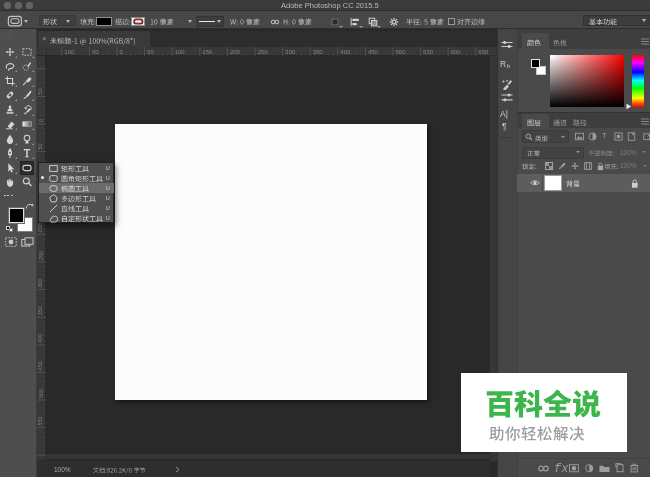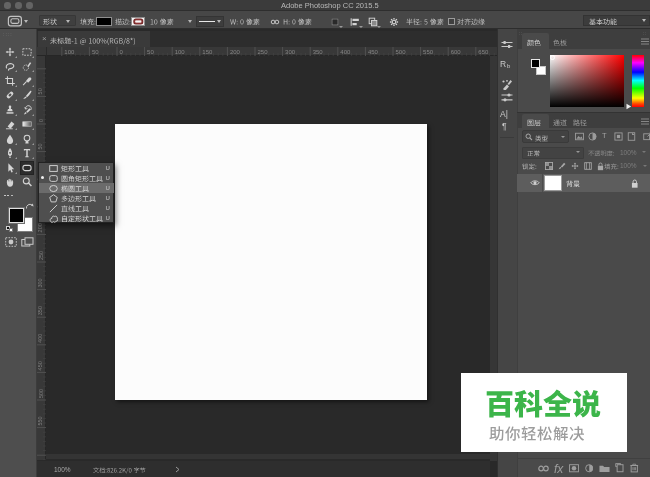--- a/index.html
+++ b/index.html
@@ -418,21 +418,21 @@
       <path d="M1 4.5 C3 1.5 9 1.5 11 4.5 C9 7.5 3 7.5 1 4.5 Z" fill="none" stroke="#cfcfcf" stroke-width="1.1"></path>
       <circle cx="6" cy="4.5" r="1.9" fill="#cfcfcf"></circle>
     </svg><div style="position:absolute;left:542px;top:174px;width:1px;height:18px;background:#4c4c4c;"></div><div style="position:absolute;left:545px;top:176px;width:16px;height:14px;background:#fff;outline:1px solid #9a9a9a;"></div><div style="position:absolute;left:566px;top:179px;line-height:0;"><svg class="" width="14" height="10" viewBox="0 0 14 10" style="overflow:visible">
         <path transform="translate(0,7.4)" fill="#e2e2e2" d="M5.1 -2.6V-2.1H1.9V-2.6ZM1.4 -3.1V0.6H1.9V-0.7H5.1V-0C5.1 0.1 5.1 0.1 5 0.1C4.9 0.1 4.5 0.1 4.1 0.1C4.1 0.2 4.2 0.4 4.2 0.6C4.8 0.6 5.2 0.6 5.4 0.5C5.6 0.4 5.7 0.3 5.7 -0V-3.1ZM1.9 -1.7H5.1V-1H1.9ZM2.3 -5.9V-5.3H0.6V-4.8H2.3V-4.2C1.6 -4.1 0.9 -4 0.4 -3.9L0.5 -3.5L2.3 -3.8V-3.3H2.8V-5.9ZM3.9 -5.9V-4C3.9 -3.5 4 -3.3 4.7 -3.3C4.8 -3.3 5.7 -3.3 5.9 -3.3C6.4 -3.3 6.6 -3.5 6.6 -4.2C6.5 -4.2 6.3 -4.3 6.1 -4.4C6.1 -3.9 6.1 -3.8 5.8 -3.8C5.6 -3.8 4.9 -3.8 4.7 -3.8C4.4 -3.8 4.4 -3.8 4.4 -4V-4.6C5 -4.7 5.8 -5 6.3 -5.2L6 -5.6C5.6 -5.4 5 -5.2 4.4 -5V-5.9Z M8.7 -4.5H12.3V-4H8.7ZM8.7 -5.3H12.3V-4.8H8.7ZM8.9 -2H12.2V-1.4H8.9ZM11.4 -0.5C12 -0.2 12.8 0.2 13.2 0.5L13.6 0.1C13.1 -0.2 12.3 -0.5 11.7 -0.8ZM9 -0.8C8.6 -0.5 7.9 -0.1 7.3 0.1C7.4 0.1 7.6 0.3 7.7 0.4C8.3 0.2 9 -0.2 9.5 -0.6ZM10 -3.5C10.1 -3.5 10.2 -3.3 10.2 -3.2H7.4V-2.8H13.6V-3.2H10.8C10.7 -3.4 10.6 -3.5 10.5 -3.7H12.8V-5.6H8.2V-3.7H10.4ZM8.4 -2.4V-1H10.2V0C10.2 0.1 10.2 0.1 10.1 0.1C10 0.2 9.7 0.2 9.3 0.1C9.4 0.3 9.4 0.4 9.5 0.6C10 0.6 10.3 0.6 10.5 0.5C10.7 0.4 10.8 0.3 10.8 0.1V-1H12.7V-2.4Z"></path>
       </svg></div><svg style="position:absolute;left:630.5px;top:178.5px" width="7.5" height="9.5" viewBox="0 0 8 10">
       <rect x="1" y="4.2" width="6" height="5" fill="#d0d0d0"></rect>
       <path d="M2.2 4.2 V2.8 a1.8 1.8 0 0 1 3.6 0 V4.2" fill="none" stroke="#d0d0d0" stroke-width="1"></path>
     </svg><div style="position:absolute;left:517px;top:458px;width:133px;height:1px;background:#404040;"></div><svg style="position:absolute;left:538px;top:464.5px" width="11" height="7" viewBox="0 0 11 7">
       <circle cx="3.1" cy="3.5" r="2.3" fill="none" stroke="#9e9e9e" stroke-width="1.2"></circle>
       <circle cx="7.9" cy="3.5" r="2.3" fill="none" stroke="#9e9e9e" stroke-width="1.2"></circle>
-    </svg><div style="position:absolute;left:554px;top:463px;font-family:Liberation Sans, sans-serif;font-size:12px;font-weight:normal;color:#9e9e9e;white-space:nowrap;line-height:1.1;font-style:italic;">fx</div><svg style="position:absolute;left:568.5px;top:464px" width="10" height="8.5" viewBox="0 0 11 9">
+    </svg><div style="position:absolute;left:554px;top:463px;font-family:Liberation Mono, monospace;font-size:12px;font-weight:normal;color:#9e9e9e;white-space:nowrap;line-height:1.1;font-style:italic;">fx</div><svg style="position:absolute;left:568.5px;top:464px" width="10" height="8.5" viewBox="0 0 11 9">
       <rect x="0.6" y="0.6" width="9.8" height="7.8" fill="none" stroke="#9e9e9e" stroke-width="1"></rect>
       <circle cx="5.5" cy="4.5" r="2.5" fill="#9e9e9e"></circle>
     </svg><svg style="position:absolute;left:584.5px;top:464px" width="8.5" height="8.5" viewBox="0 0 9 9">
       <circle cx="4.5" cy="4.5" r="3.8" fill="none" stroke="#9e9e9e" stroke-width="1"></circle>
       <path d="M4.5 0.7 A3.8 3.8 0 0 1 4.5 8.3 Z" fill="#9e9e9e"></path>
     </svg><svg style="position:absolute;left:599px;top:464.5px" width="11" height="7.5" viewBox="0 0 12 8">
       <path d="M0.5 7.5 V0.8 H4.4 L5.6 2.2 H11.5 V7.5 Z" fill="#9e9e9e"></path>
     </svg><svg style="position:absolute;left:615px;top:463px" width="9" height="9.5" viewBox="0 0 9 10">
       <rect x="2" y="1.8" width="6.2" height="7.4" fill="none" stroke="#9e9e9e" stroke-width="1"></rect>
       <path d="M2 3.8 H0.5 V0.5 H5.6 V1.8" fill="none" stroke="#9e9e9e" stroke-width="0.9"></path>

